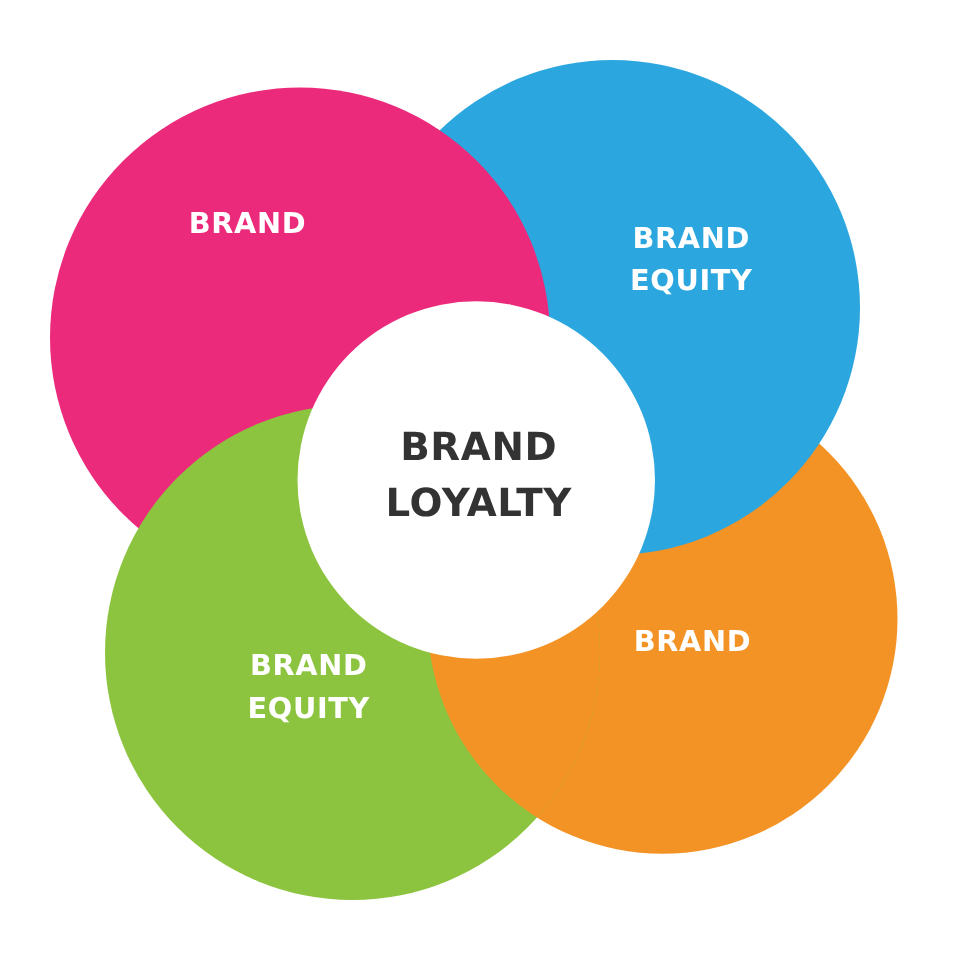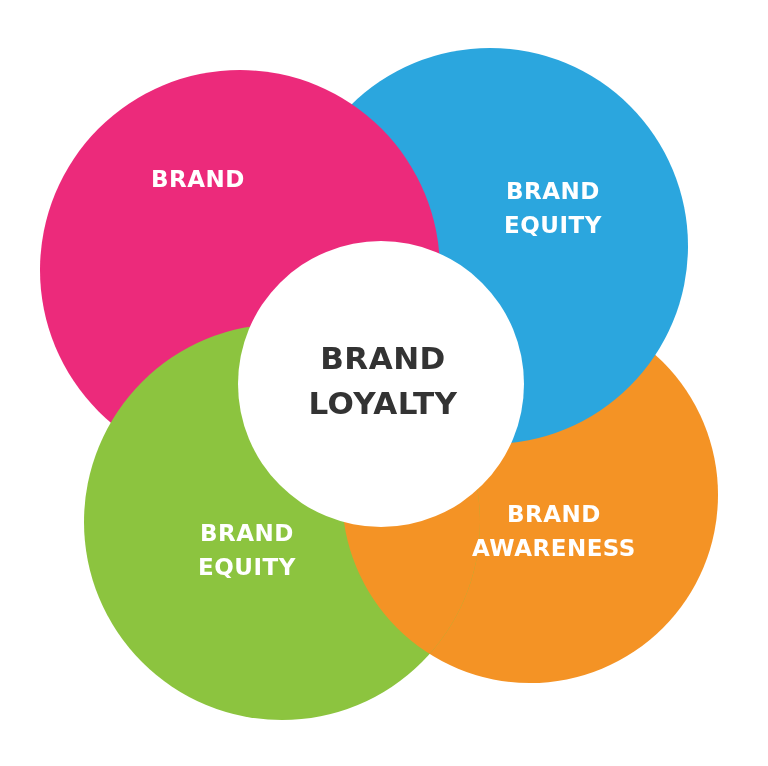--- a/index.html
+++ b/index.html
@@ -47,19 +47,18 @@
   <span>EQUITY</span>
 </div>
 
 <div class="label" style="left:247px; top:516px;">
   <span>BRAND</span>
   <span>EQUITY</span>
 </div>
 
 <div class="label" style="left:554px; top:497px;">
   <span>BRAND</span>
-  <span>AWARENESS</span>
 </div>
 
 <div class="label center" style="left:383px; top:336px;">
   <span>BRAND</span>
   <span>LOYALTY</span>
 </div>
 
 </body></html>

